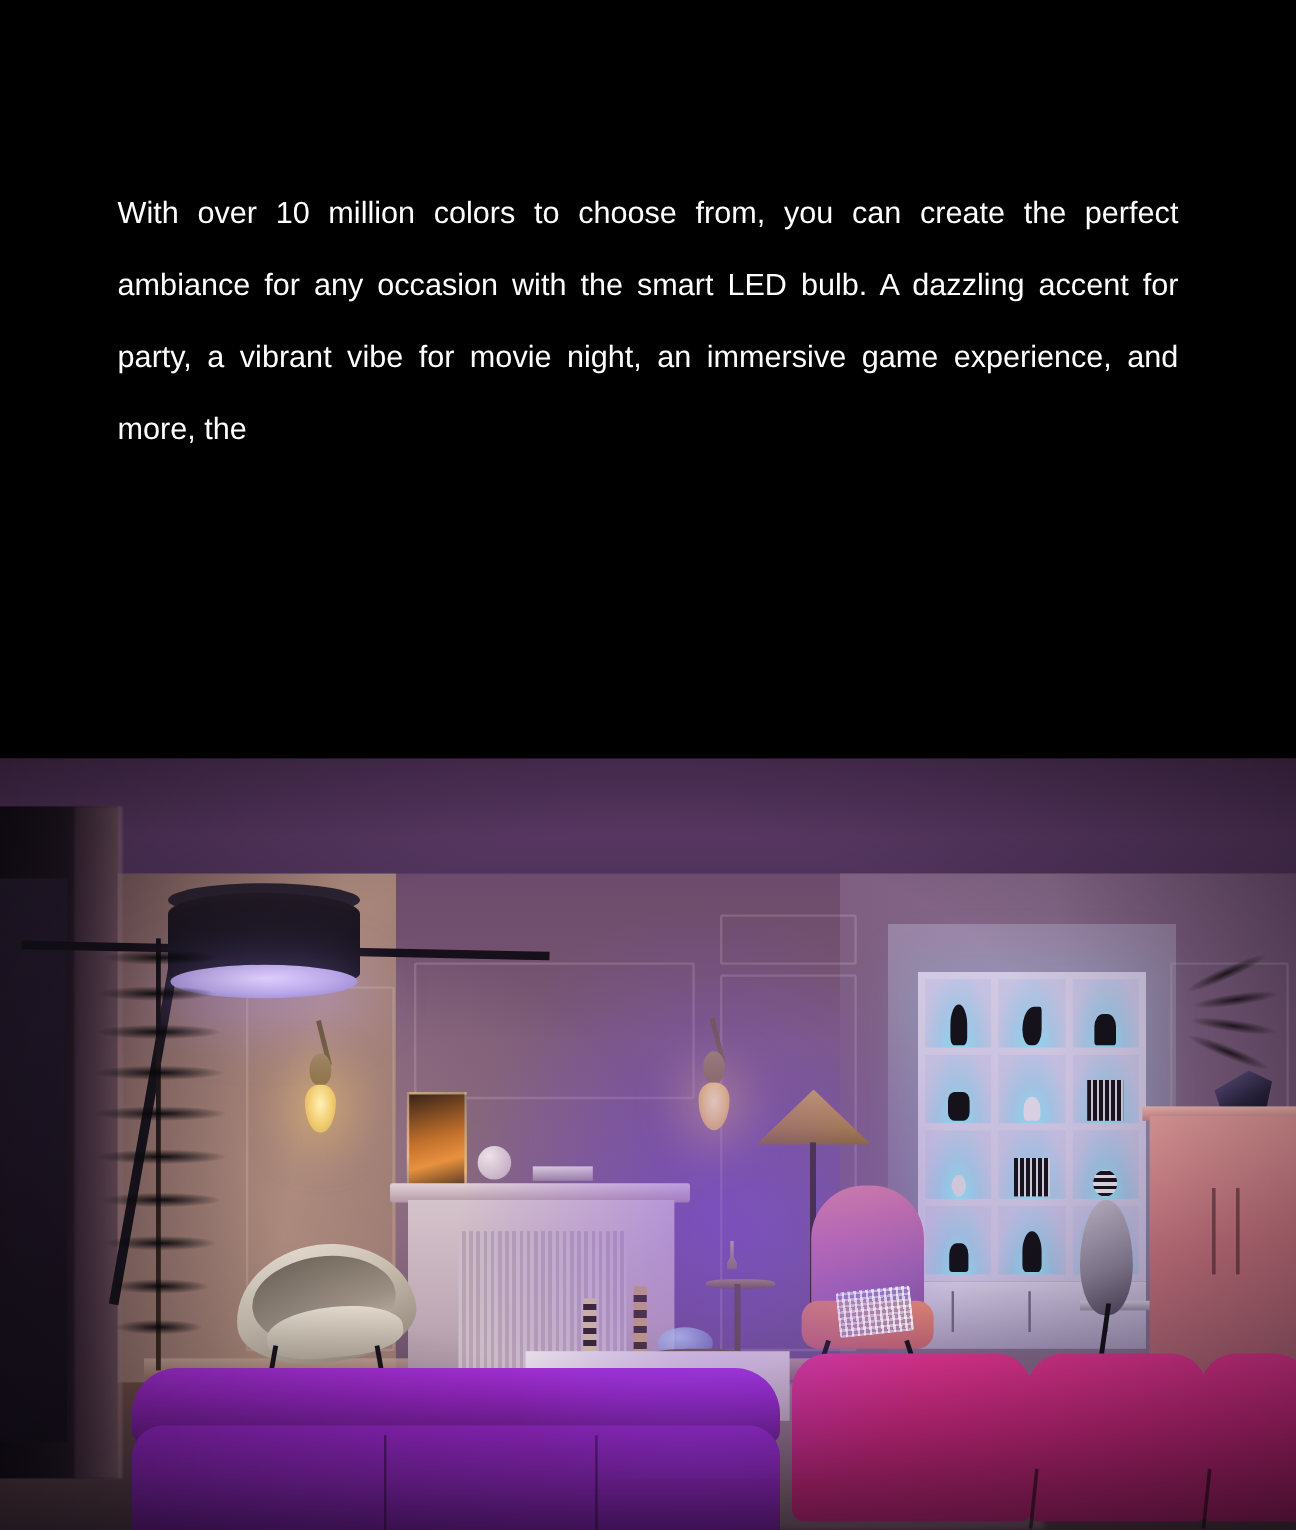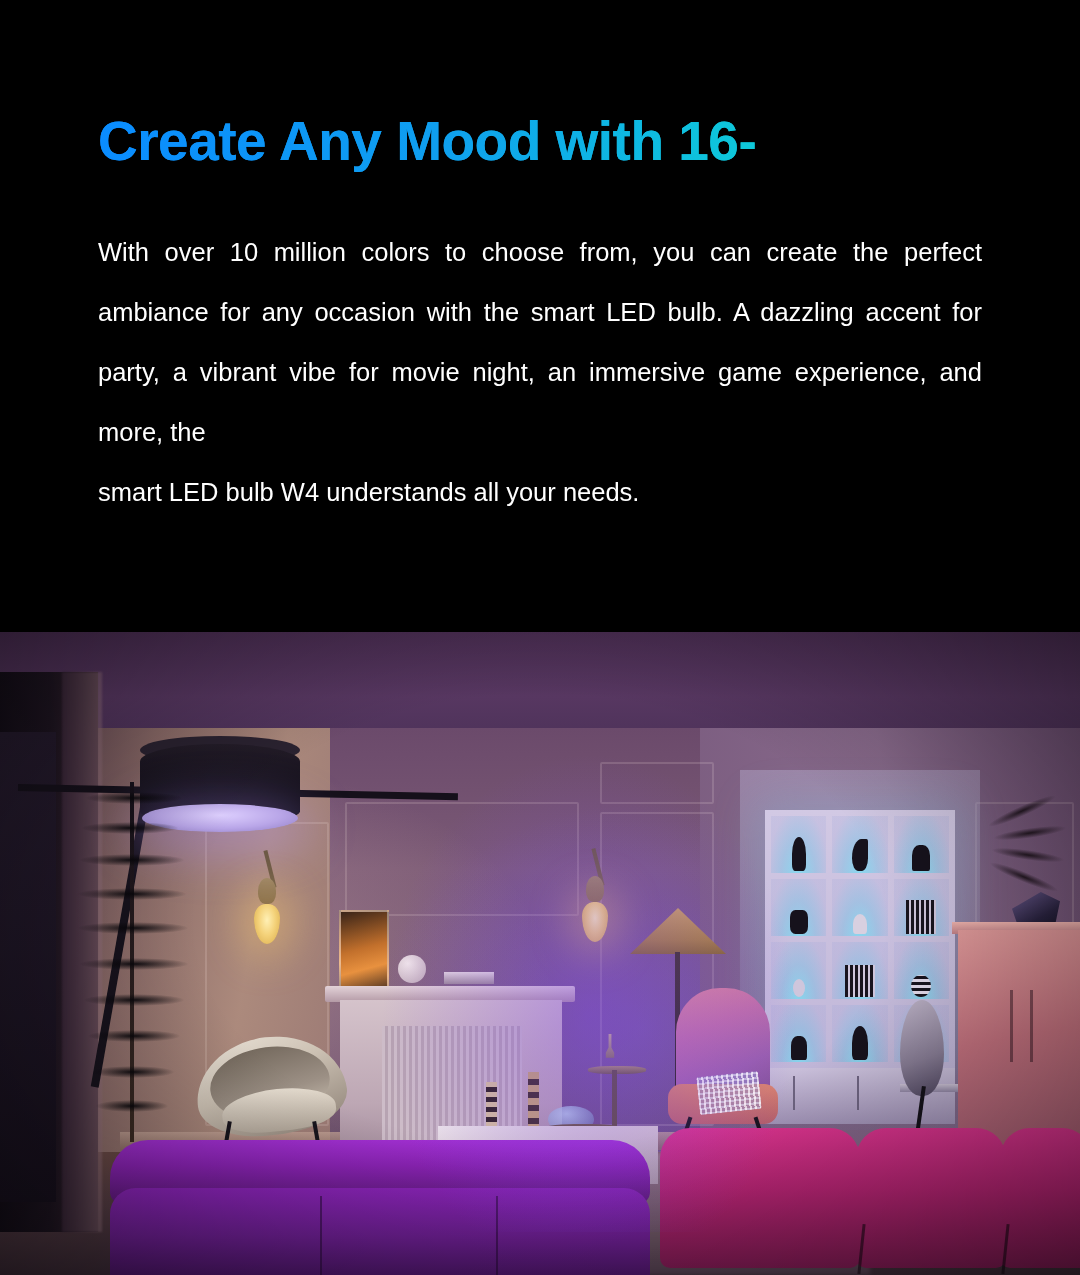--- a/index.html
+++ b/index.html
@@ -444,29 +444,27 @@
   }
 </style>
 </head>
 <body>
 
 <div class="page">
 
   <section class="text-block">
 
     <h1 class="headline">
-      <span class="ln">Create Any Mood with 16-</span>
     </h1>
 
     <p class="body-copy">
       <span>With over 10 million colors to choose from, you can create</span>
       <span>the perfect ambiance for any occasion with the smart LED</span>
       <span>bulb. A dazzling accent for party, a vibrant vibe for movie</span>
       <span>night, an immersive game experience, and more, the</span>
-      <span class="last">smart LED bulb W4 understands all your needs.</span>
     </p>
 
   </section>
 
   <figure class="photo" style="margin:0;">
     <div class="scene">
 
       <div class="ceiling"></div>
       <div class="back-wall"></div>
       <div class="wall-left"></div>

